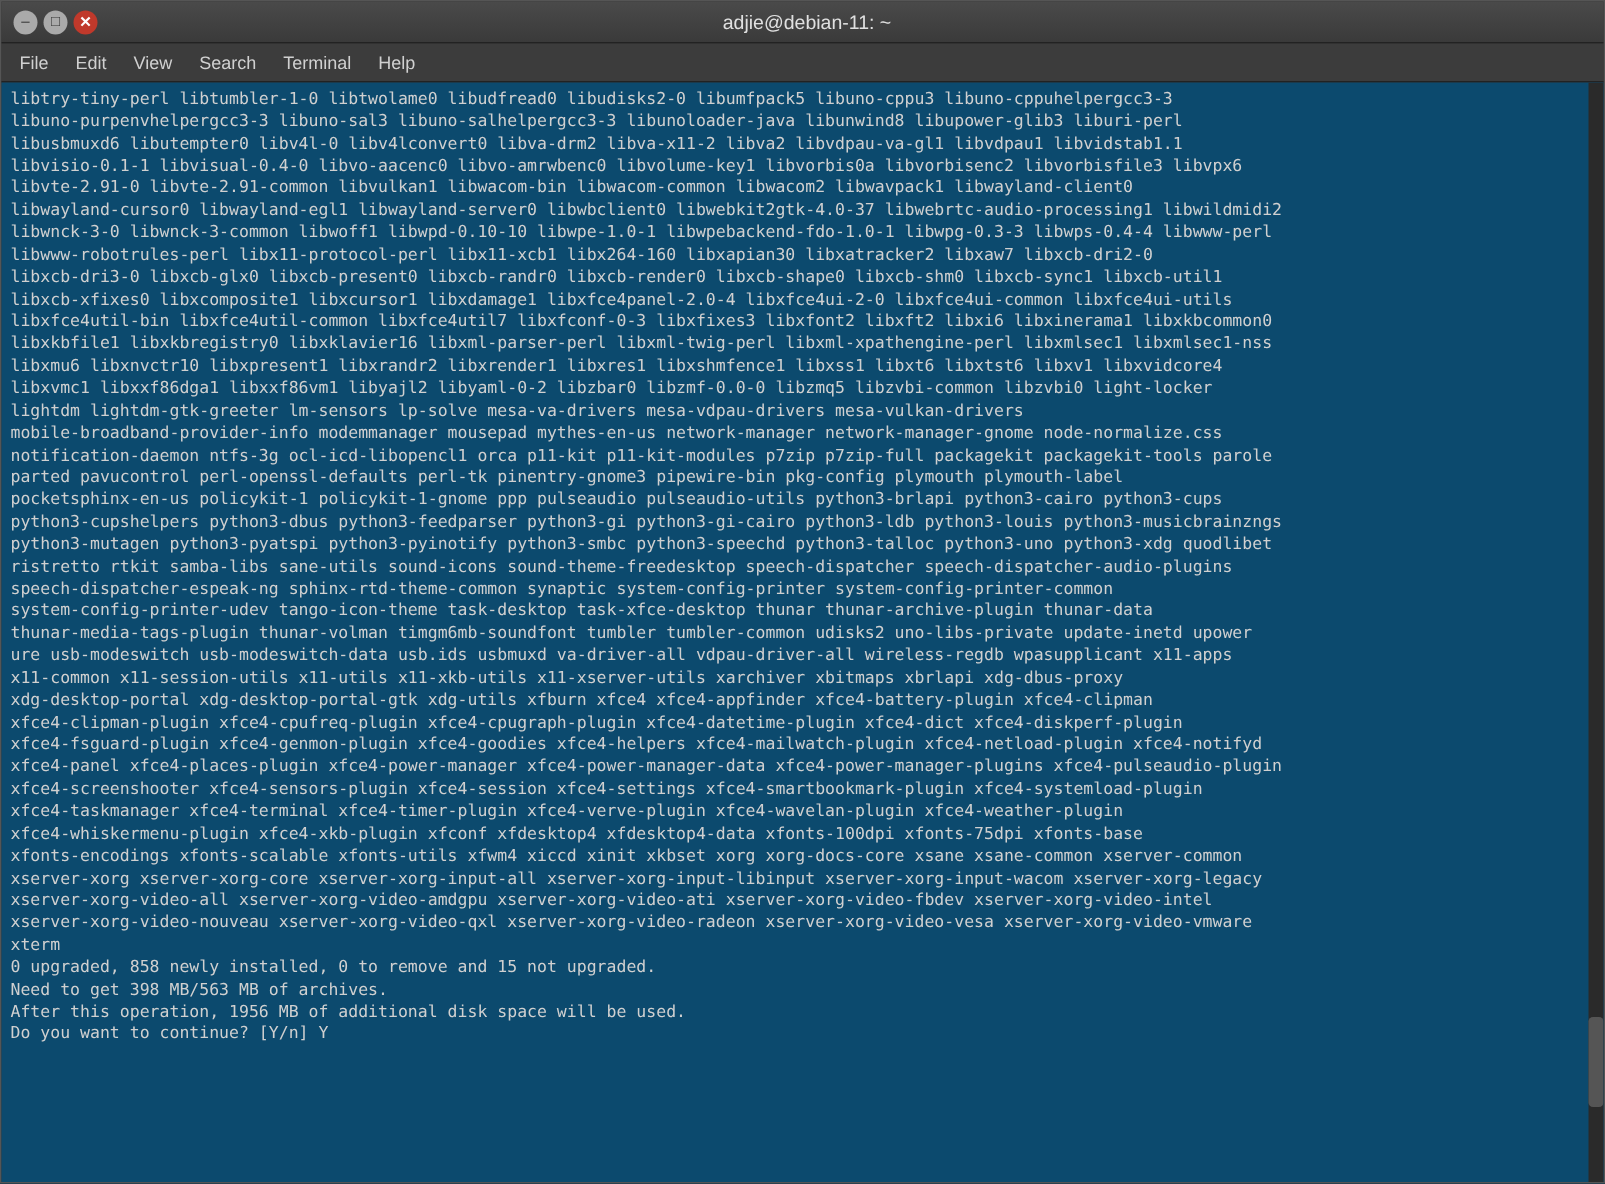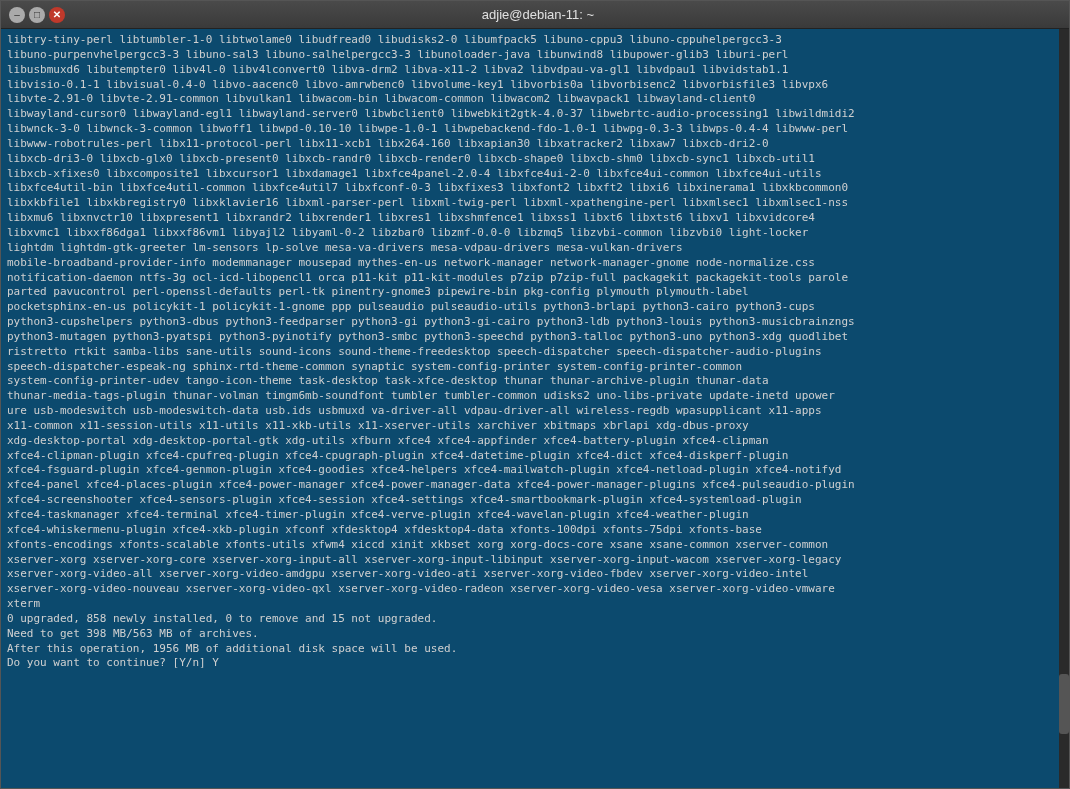--- a/index.html
+++ b/index.html
@@ -129,20 +129,28 @@
   <div class="titlebar">
     <div class="titlebar-buttons">
       <button class="tb-btn minimize">–</button>
       <button class="tb-btn maximize">□</button>
       <button class="tb-btn close">✕</button>
     </div>
     <div class="titlebar-title">adjie@debian-11: ~</div>
     <div style="width: 60px;"></div>
   </div>
 
+  <div class="menubar">
+    <div class="menu-item">File</div>
+    <div class="menu-item">Edit</div>
+    <div class="menu-item">View</div>
+    <div class="menu-item">Search</div>
+    <div class="menu-item">Terminal</div>
+    <div class="menu-item">Help</div>
+  </div>
 
   <div class="terminal-body">
     <div class="terminal-content">libtry-tiny-perl libtumbler-1-0 libtwolame0 libudfread0 libudisks2-0 libumfpack5 libuno-cppu3 libuno-cppuhelpergcc3-3
 libuno-purpenvhelpergcc3-3 libuno-sal3 libuno-salhelpergcc3-3 libunoloader-java libunwind8 libupower-glib3 liburi-perl
 libusbmuxd6 libutempter0 libv4l-0 libv4lconvert0 libva-drm2 libva-x11-2 libva2 libvdpau-va-gl1 libvdpau1 libvidstab1.1
 libvisio-0.1-1 libvisual-0.4-0 libvo-aacenc0 libvo-amrwbenc0 libvolume-key1 libvorbis0a libvorbisenc2 libvorbisfile3 libvpx6
 libvte-2.91-0 libvte-2.91-common libvulkan1 libwacom-bin libwacom-common libwacom2 libwavpack1 libwayland-client0
 libwayland-cursor0 libwayland-egl1 libwayland-server0 libwbclient0 libwebkit2gtk-4.0-37 libwebrtc-audio-processing1 libwildmidi2
 libwnck-3-0 libwnck-3-common libwoff1 libwpd-0.10-10 libwpe-1.0-1 libwpebackend-fdo-1.0-1 libwpg-0.3-3 libwps-0.4-4 libwww-perl
 libwww-robotrules-perl libx11-protocol-perl libx11-xcb1 libx264-160 libxapian30 libxatracker2 libxaw7 libxcb-dri2-0

